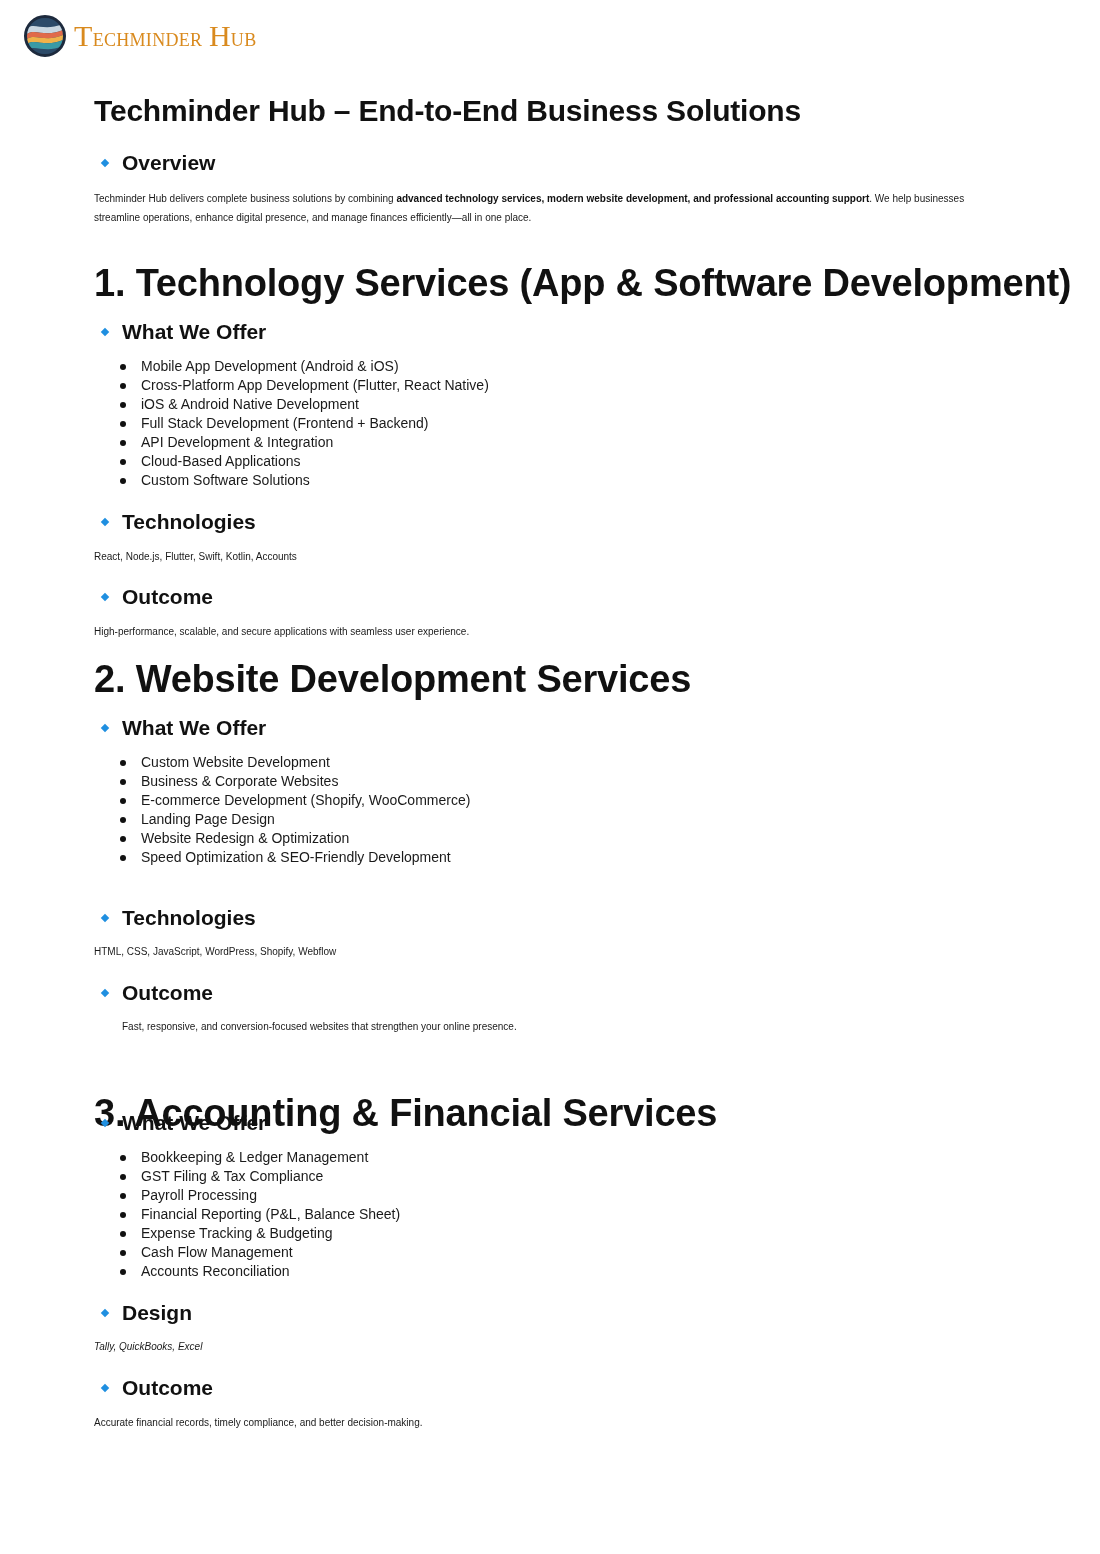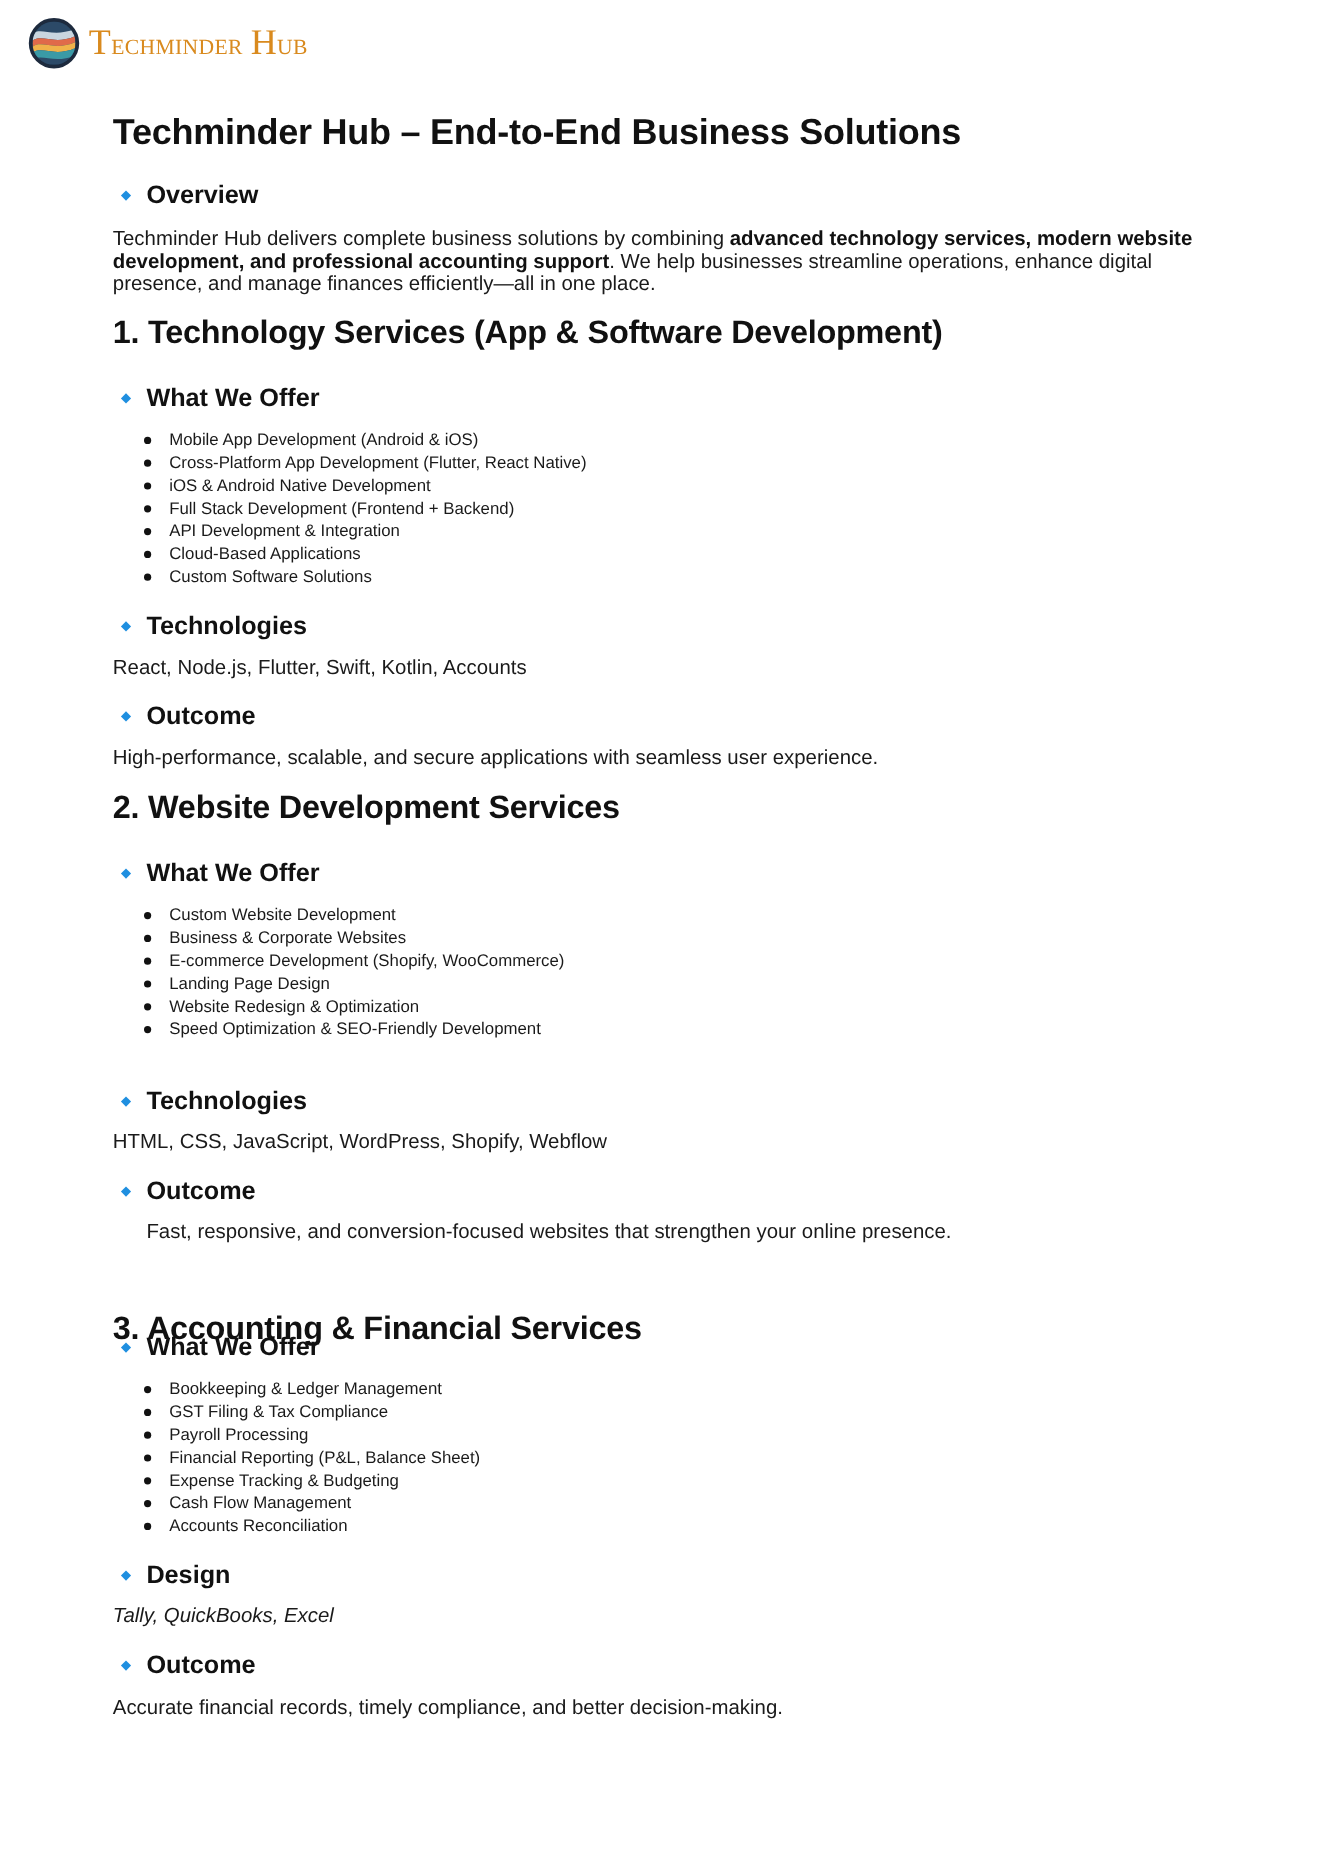--- a/index.html
+++ b/index.html
@@ -6,24 +6,24 @@
   html, body { width: 1100px; height: 1554px; background: #ffffff; }
   body { font-family: "Liberation Sans", sans-serif; color: #111111; position: relative; overflow: hidden; }
 
   .header { position: absolute; left: 24px; top: 13px; height: 46px; display: flex; align-items: center; }
   .logo-mark { width: 42px; height: 42px; border-radius: 50%; overflow: hidden; border: 3px solid #1d2a3d; background: #1f3a55; }
   .brand { margin-left: 8px; font-family: "Liberation Serif", serif; font-size: 25px; color: #d98a1e; letter-spacing: 0.3px; font-variant: small-caps; font-weight: 400; }
   .brand .big { font-size: 30px; }
 
   .page { position: absolute; left: 94px; top: 0; width: 920px; }
   .doc-title { position: absolute; top: 94px; font-size: 30px; font-weight: 700; white-space: nowrap; letter-spacing: -0.2px; }
-  .h2 { position: absolute; font-size: 27px; font-weight: 700; white-space: nowrap; letter-spacing: -0.2px; }
+  .h2 { position: absolute; font-size: 38px; font-weight: 700; white-space: nowrap; letter-spacing: -0.2px; }
   .h3 { position: absolute; font-size: 21px; font-weight: 700; white-space: nowrap; display: flex; align-items: center; justify-content: flex-end; }
   .h3 .diamond { width: 6px; height: 6px; background: #1f8fe0; transform: rotate(45deg); margin-left: 8px; margin-right: 14px; display: inline-block; }
-  .para { position: absolute; font-size: 17px; line-height: 19px; color: #1a1a1a; }
+  .para { position: absolute; font-size: 10px; line-height: 19px; color: #1a1a1a; }
   .para b { font-weight: 700; color: #111; }
   ul.list { position: absolute; list-style: none; font-size: 14px; line-height: 19px; color: #1a1a1a; }
   ul.list li { position: relative; padding-left: 47px; white-space: nowrap; }
   ul.list li::before { content: ""; position: absolute; left: 26px; top: 7px; width: 6px; height: 6px; background: #111; border-radius: 50%; }
 </style>
 </head>
 <body>
 
 <div class="header">
   <div class="logo-mark">

